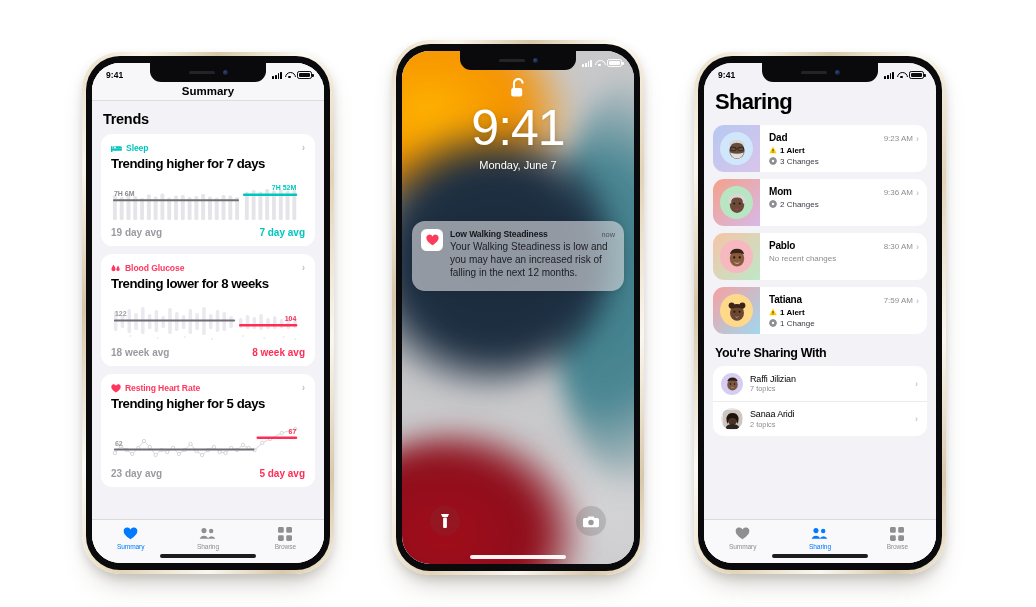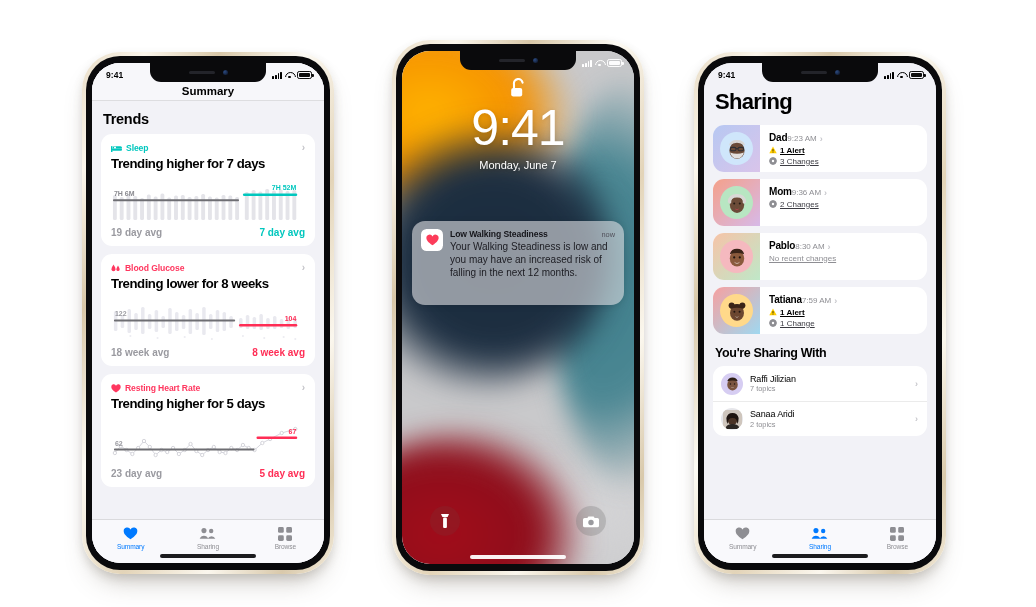--- a/index.html
+++ b/index.html
@@ -136,21 +136,21 @@
 
   .lock-icon { position: absolute; top: 27px; left: 50%; transform: translateX(-50%); z-index: 20; }
   .clock { position: absolute; top: 52px; left: 0; right: 0; text-align: center; z-index: 20; color: #fff; }
   .clock .time { font-size: 50px; font-weight: 200; line-height: 1; letter-spacing: -1px;
     text-shadow: 0 1px 4px rgba(0,0,0,.13); font-family: "Liberation Sans", sans-serif; }
   .clock .date { font-size: 11px; font-weight: 400; margin-top: 6px; text-shadow: 0 1px 3px rgba(0,0,0,.18); }
 
   .notif {
     position: absolute; left: 10px; right: 10px; top: 170px; z-index: 22;
     background: rgba(225,225,228,.60);
-    border-radius: 13px; padding: 8px 9px 26px 9px;
+    border-radius: 13px; padding: 8px 9px 12px 9px;
     display: flex; gap: 7px;
     box-shadow: 0 1px 6px rgba(0,0,0,.10);
   }
   .notif-icon {
     width: 22px; height: 22px; border-radius: 5.5px; background: #fff; flex: 0 0 auto;
     display: flex; align-items: center; justify-content: center;
     box-shadow: 0 0 .5px rgba(0,0,0,.2);
   }
   .notif-body { flex: 1; min-width: 0; }
   .notif-top { display: flex; justify-content: space-between; align-items: baseline; }
@@ -172,26 +172,26 @@
   .p3-scroll { flex: 1; overflow: hidden; padding: 0 9px; }
   .big-title { font-size: 22px; font-weight: bold; color: #000; letter-spacing: -.7px; margin: 26px 2px 10px; }
   .sub-head { font-size: 12.5px; font-weight: bold; color: #000; letter-spacing: -.35px; margin: 0 2px 6px; }
   .share-card {
     background: #fff; border-radius: 11px; margin-bottom: 7px;
     display: flex; overflow: hidden; height: 47px;
   }
   .avatar-tile { width: 47px; flex: 0 0 auto; display: flex; align-items: center; justify-content: center; }
   .avatar-circle { width: 33px; height: 33px; border-radius: 50%; display: flex; align-items: center; justify-content: center; overflow: hidden; }
   .share-main { flex: 1; padding: 7px 8px 0 9px; min-width: 0; }
-  .share-row1 { display: flex; align-items: baseline; }
+  .share-row1 { display: flex; align-items: baseline; justify-content: space-between; }
   .share-name { font-size: 10px; font-weight: bold; color: #000; letter-spacing: -.2px; }
   .share-right { display: flex; align-items: center; gap: 3px; }
   .share-time { font-size: 8px; color: #8e8e93; }
   .share-chev { color: #c7c7cc; font-size: 9px; font-weight: 600; }
-  .share-line { display: flex; align-items: center; gap: 3px; margin-top: 2px; font-size: 8px; color: #3c3c43; text-decoration: underline; }
+  .share-line { display: flex; align-items: center; gap: 3px; margin-top: 2px; font-size: 8px; color: #3c3c43; }
   .share-line.alert { font-weight: bold; color: #000; }
   .share-line.muted { color: #8e8e93; }
 
   .topic-card { background: #fff; border-radius: 11px; margin-bottom: 0; }
   .topic-row { display: flex; align-items: center; gap: 7px; padding: 6px 9px 6px 8px; height: 35px; }
   .topic-row + .topic-row { border-top: .5px solid rgba(0,0,0,.08); }
   .topic-av { width: 22px; height: 22px; border-radius: 50%; flex: 0 0 auto; overflow: hidden;
     display: flex; align-items: center; justify-content: center; }
   .topic-txt { flex: 1; min-width: 0; }
   .topic-name { font-size: 9px; color: #000; letter-spacing: -.15px; }

